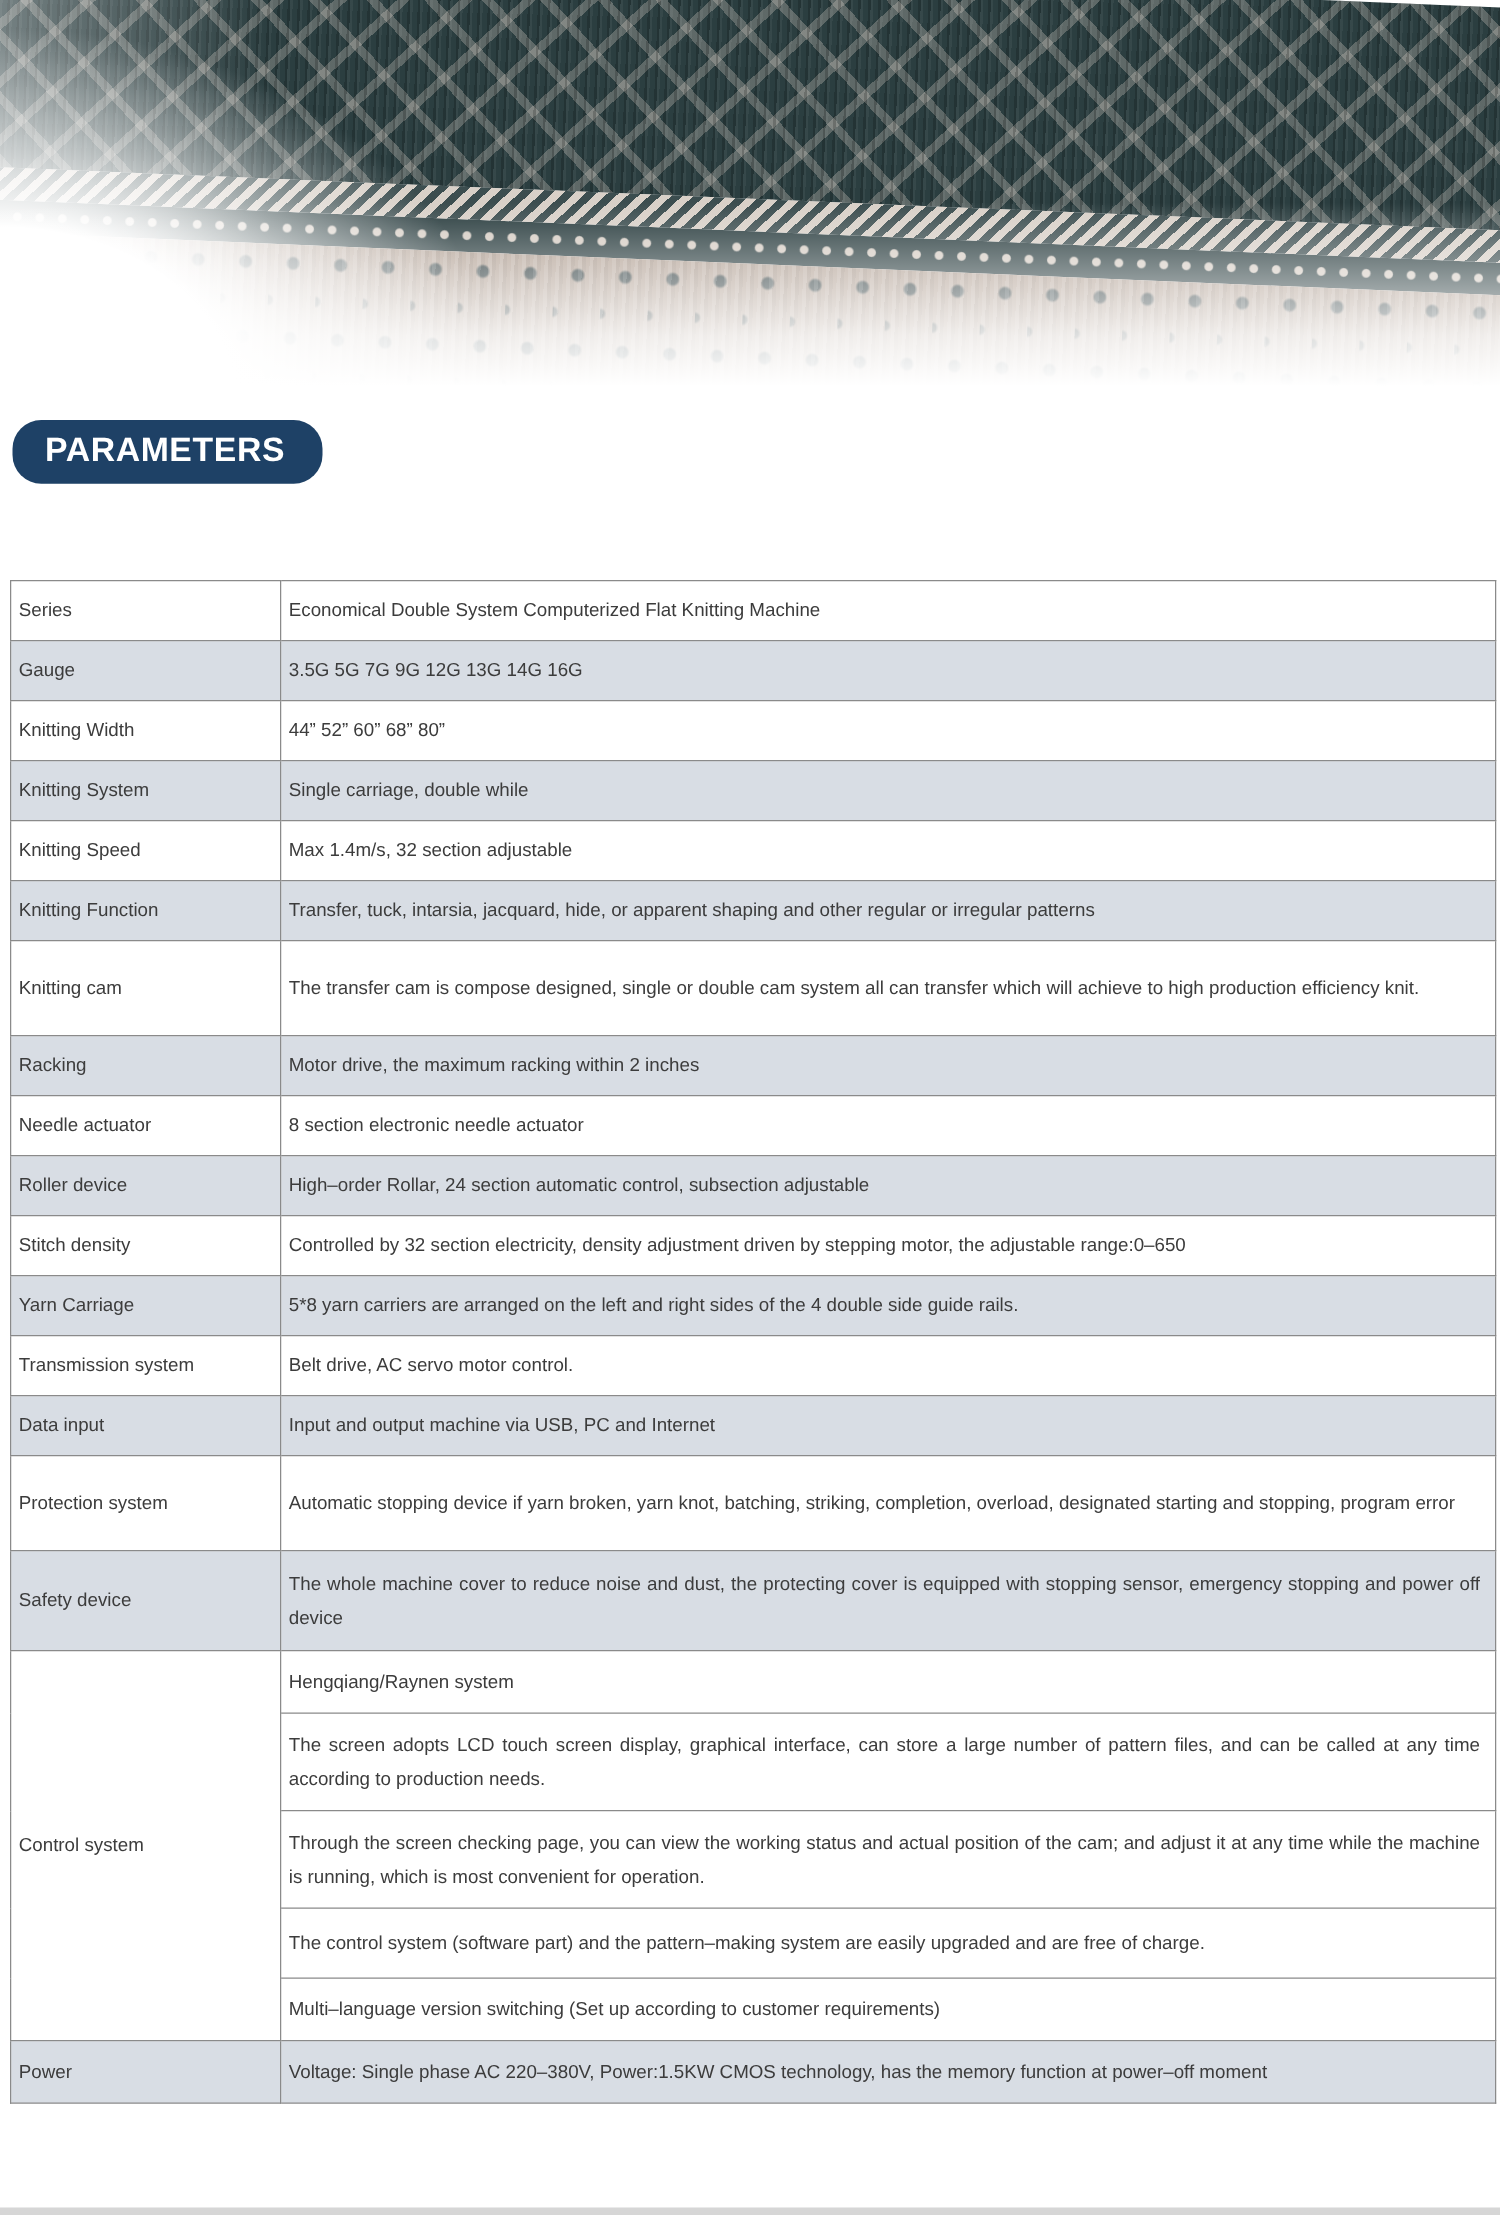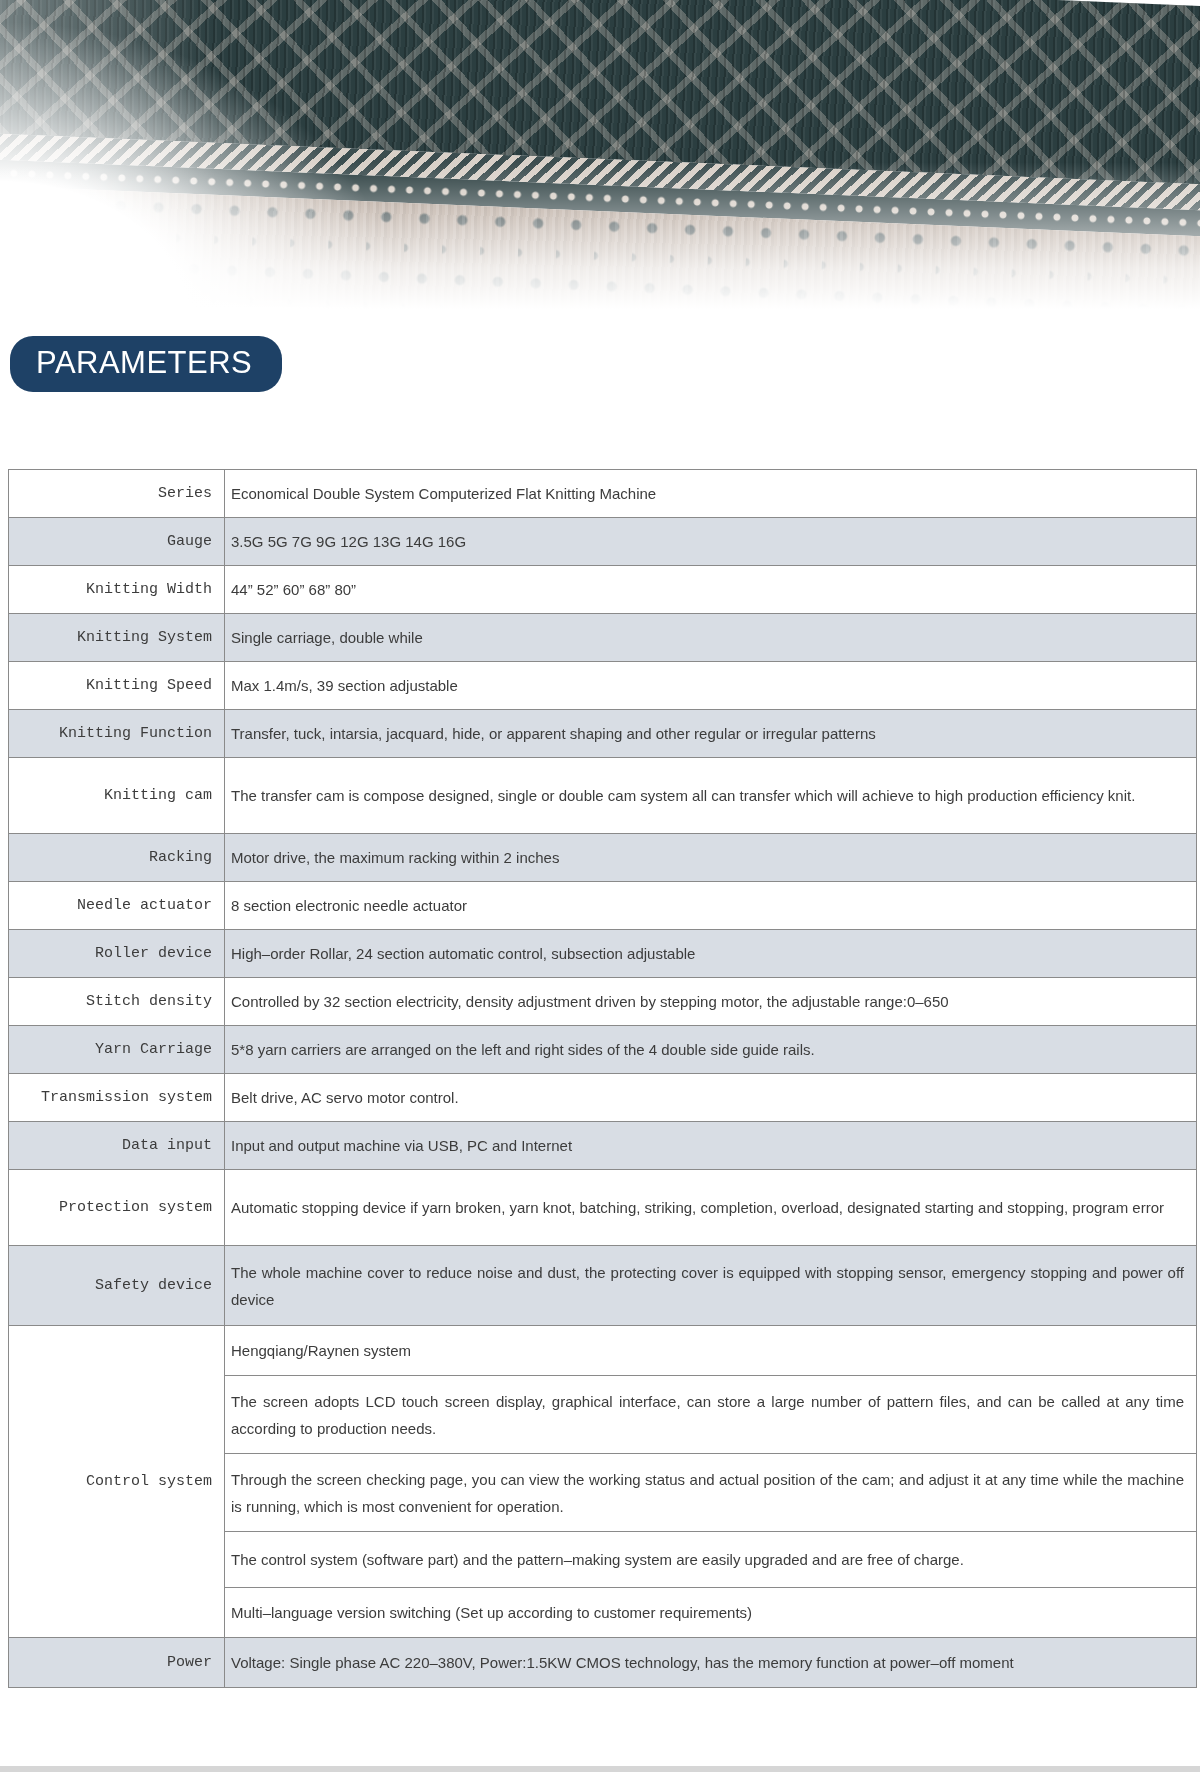--- a/index.html
+++ b/index.html
@@ -58,37 +58,37 @@
       linear-gradient(to bottom, rgba(255,255,255,0) 52%, rgba(255,255,255,0.82) 86%, #ffffff 99%),
       radial-gradient(ellipse 560px 420px at 0% 104%, #ffffff 0 34%, rgba(255,255,255,0) 72%),
       linear-gradient(to right, rgba(255,255,255,0.35), rgba(255,255,255,0) 18%);
   }
 
   
   .badge-wrap { margin:24px 0 0 10px; }
   .badge {
     display:inline-block;
     background:var(--accent, #1e4166);
-    color:#fff; font-size:31px; font-weight:normal; letter-spacing:0.5px;
+    color:#fff; font-size:27px; font-weight:bold; letter-spacing:0.5px;
     padding:9px 30px 11px 26px; border-radius:23px;
   }
 
   
   table.params {
     border-collapse:collapse; table-layout:fixed;
     margin:77px 0 0 8px; width:1189px;
     font-size:15px; color:#3c3c3c; background:#fff;
   }
   table.params td {
     border:1px solid var(--table-border, #8a8a8a);
     padding:2px 12px 2px 6px;
     vertical-align:middle; line-height:1.8;
     overflow:hidden;
   }
-  td.lbl { text-align:right; white-space:nowrap;font-family:Liberation Mono, monospace; }
+  td.lbl { text-align:left; white-space:nowrap; }
   td.val { text-align:justify; }
   tr.shade td { background:var(--row-shade, #d8dde4); }
   tr.plain td { background:#ffffff; }
 
   .rh-s  { height:48px; }
   .rh-m  { height:76px; }
   .rh-l  { height:80px;margin-top:39px; }
   .rh-c1 { height:50px; }
   .rh-c2 { height:78px; }
   .rh-c4 { height:56px;margin-top:21px; }
@@ -135,21 +135,21 @@
     <tr class="plain rh-s">
       <td class="lbl">Knitting Width</td>
       <td class="val">44” 52” 60” 68” 80”</td>
     </tr>
     <tr class="shade rh-s">
       <td class="lbl">Knitting System</td>
       <td class="val">Single carriage, double while</td>
     </tr>
     <tr class="plain rh-s">
       <td class="lbl">Knitting Speed</td>
-      <td class="val">Max 1.4m/s, 39 section adjustable</td>
+      <td class="val">Max 1.4m/s, 32 section adjustable</td>
     </tr>
     <tr class="shade rh-s">
       <td class="lbl">Knitting Function</td>
       <td class="val">Transfer, tuck, intarsia, jacquard, hide, or apparent shaping and other regular or irregular patterns</td>
     </tr>
     <tr class="plain rh-m">
       <td class="lbl">Knitting cam</td>
       <td class="val">The transfer cam is compose designed, single or double cam system all can transfer which will achieve to high production efficiency knit.</td>
     </tr>
     <tr class="shade rh-s">

